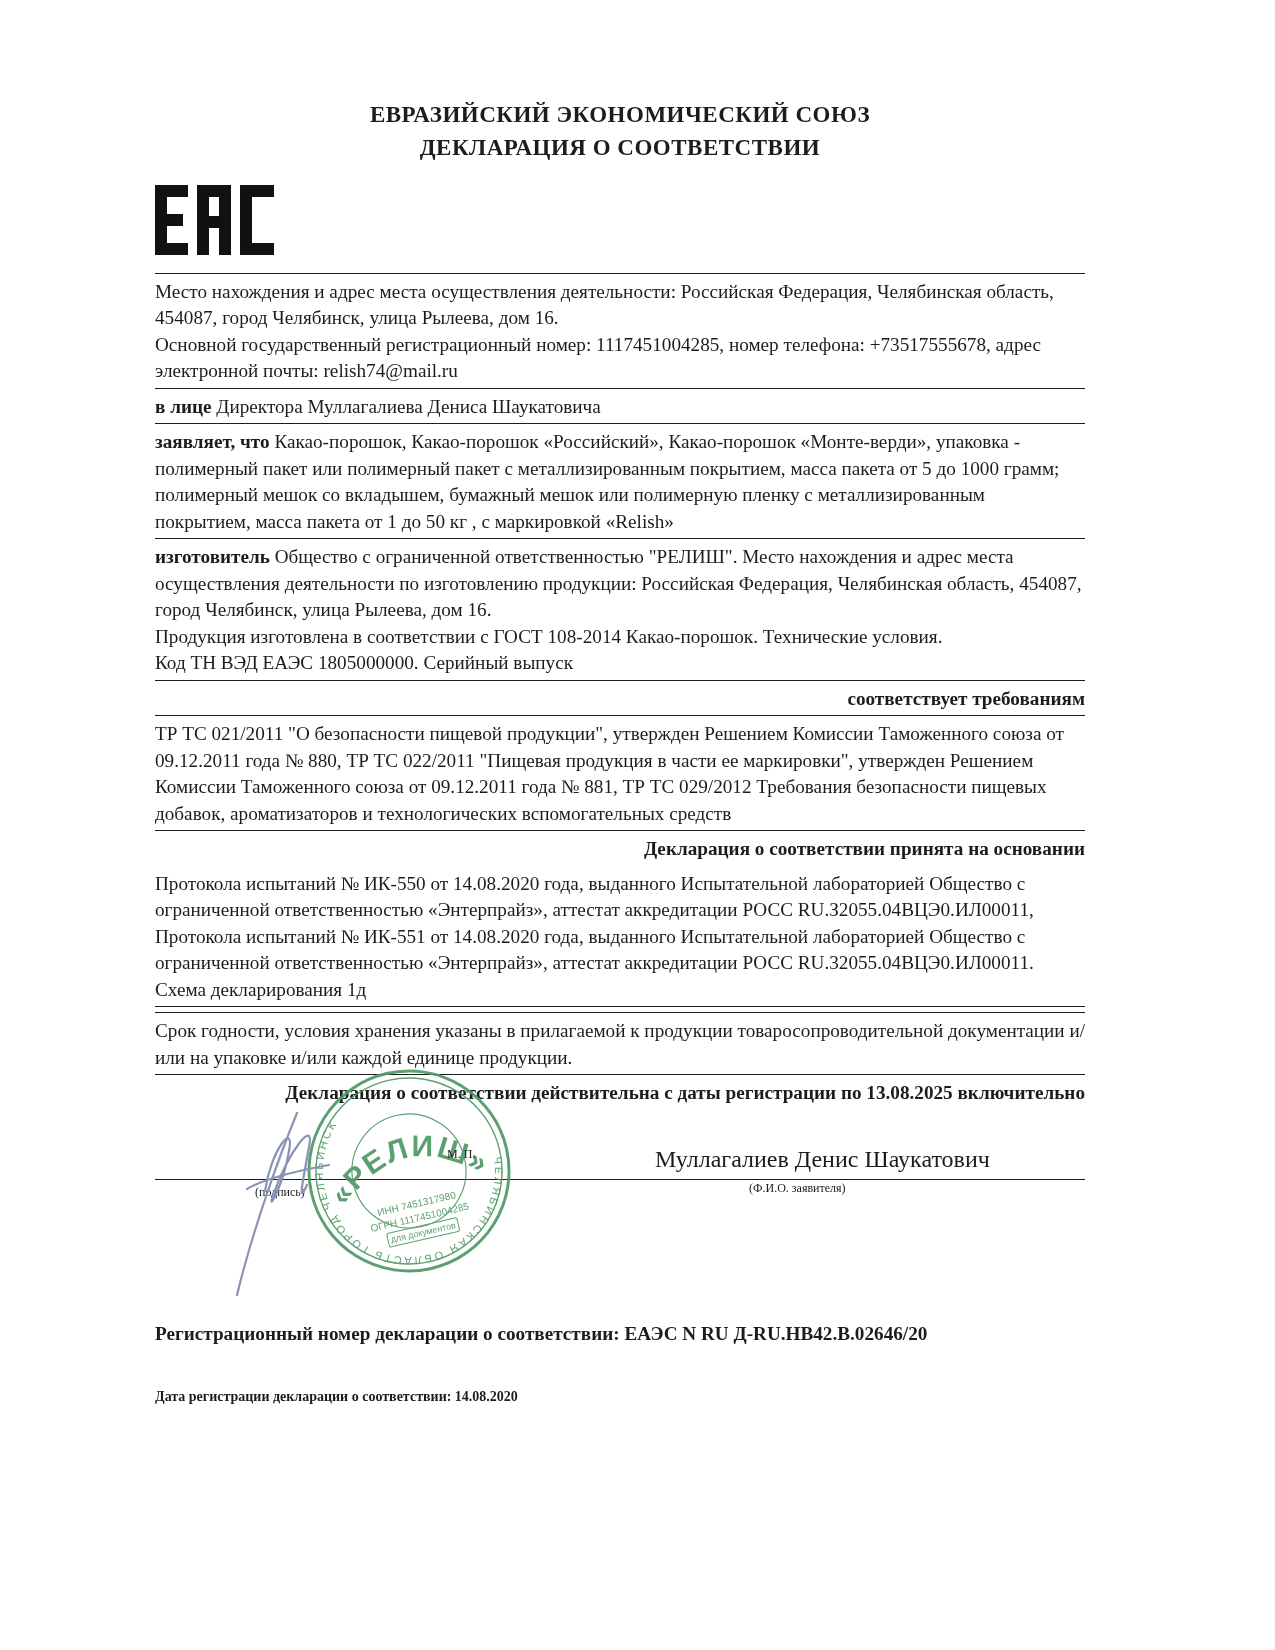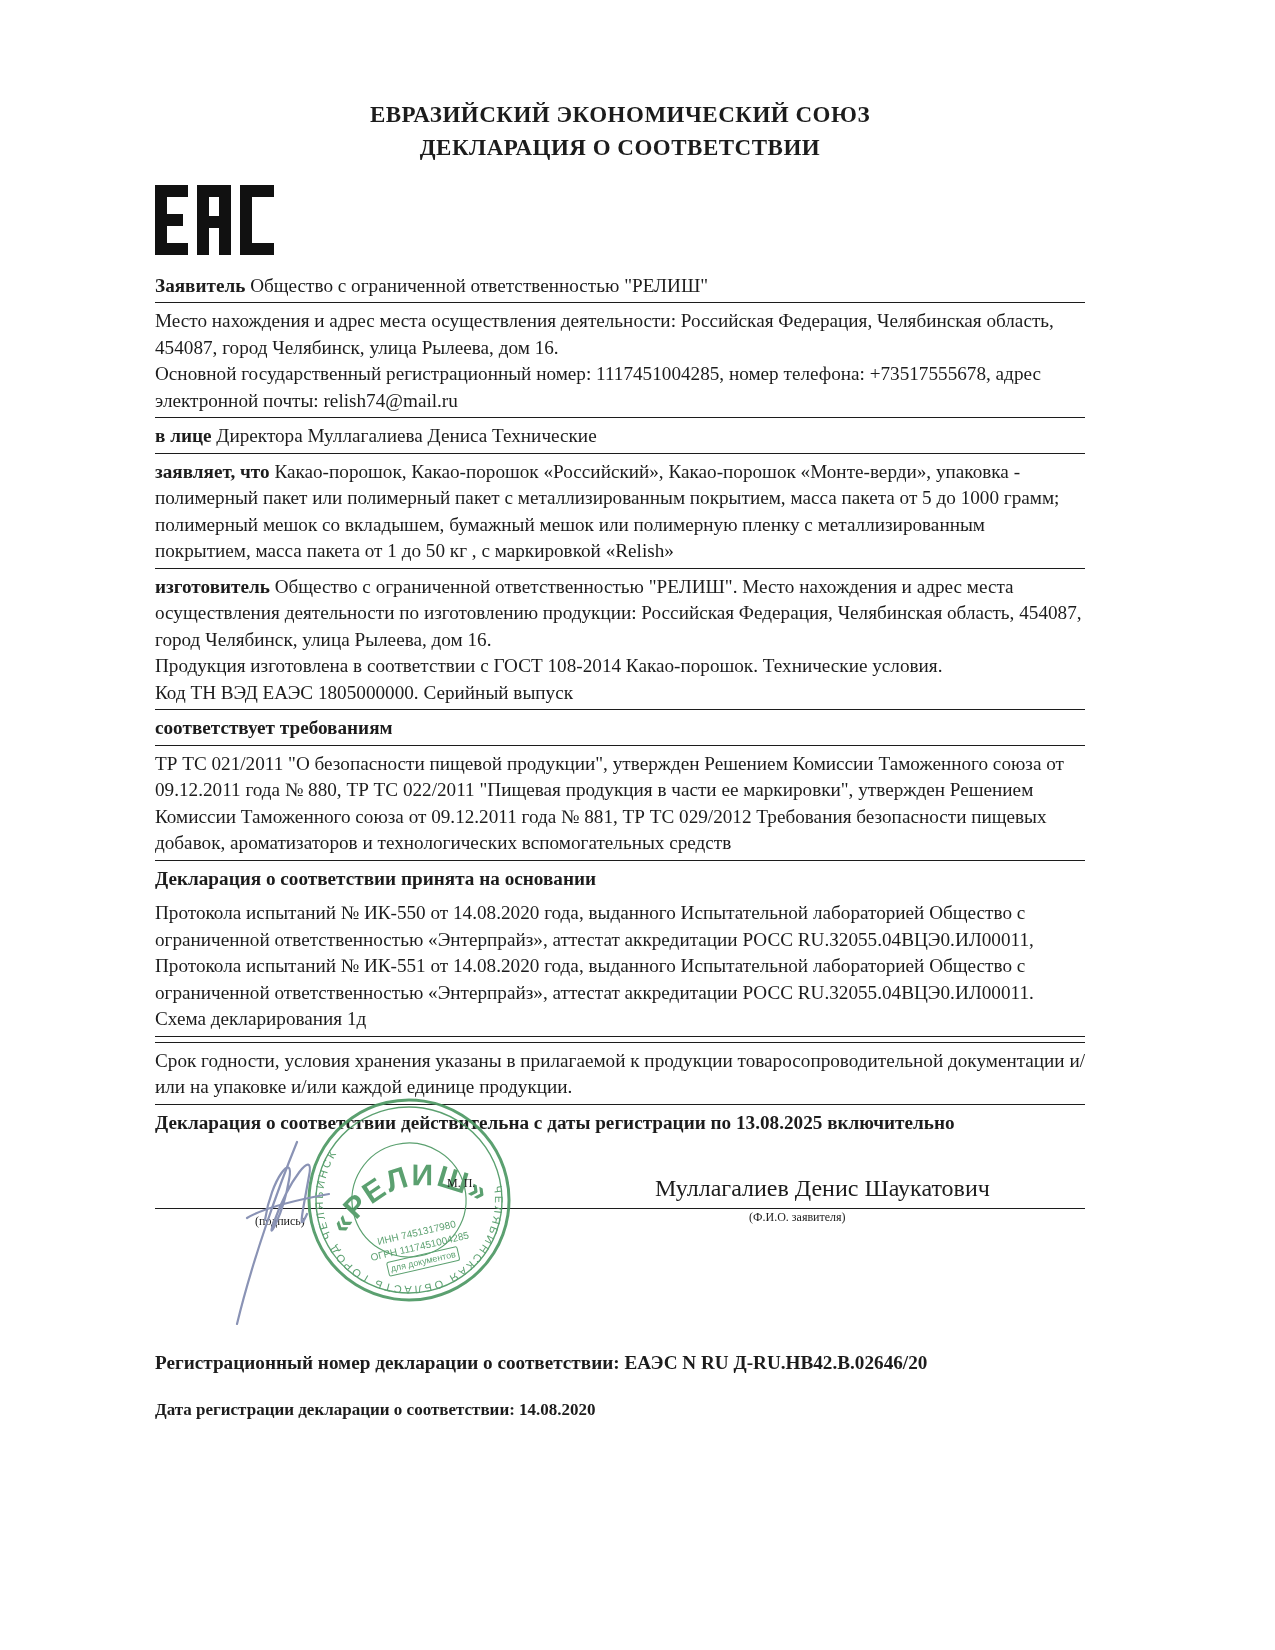--- a/index.html
+++ b/index.html
@@ -12,32 +12,32 @@
     width:1275px;height:1650px;background:#ffffff;
     font-family:"Liberation Serif", serif;color:var(--ink);
     -webkit-font-smoothing:antialiased;
   }
   .page{position:relative;width:930px;padding:98px 112px 0 155px;}
   .title{ text-align:center;font-weight:bold;font-size:23px;line-height:1.45;letter-spacing:.5px;}
   .eac{margin:20px 0 14px 0;height:74px;}
   .para{margin:0 0 2px 0;font-size:19.2px;line-height:1.38;}
   .para b{font-weight:bold;}
   .sep{border:none;border-top:1.6px solid #1c1c1c;margin:3px 0 5px 0;height:0;}
-  .bold-line{font-weight:bold;}
+  .bold-line{font-weight:bold;text-align:right;}
   .small-cap{font-size:12px;}
   .sign-area{position:relative;height:152px;margin-top:6px;}
   .sig-svg{position:absolute;left:52px;top:-14px;z-index:2;}
   .stamp{position:absolute;left:148px;top:-48px;transform:rotate(-13deg);opacity:.92;z-index:1;}
   .mp{position:absolute;left:292px;top:34px;font-size:12px;z-index:3;}
   .fio{position:absolute;left:500px;top:33px;font-size:24px;z-index:3;}
   .sign-line{position:absolute;left:0;right:0;top:66px;border-top:1.6px solid #1c1c1c;}
   .cap-podpis{position:absolute;left:100px;top:72px;}
   .cap-fio{position:absolute;left:594px;top:68px;}
   .reg-num{margin-top:58px;font-size:19.2px;font-weight:bold;}
-  .reg-date{margin-top:26px;font-size:17px;font-weight:bold;}
+  .reg-date{margin-top:44px;font-size:14px;font-weight:bold;}
   svg text{font-family:"Liberation Sans", sans-serif;}
 </style>
 </head>
 <body>
 
 <div class="page">
 
   <div class="title">
     <div>ЕВРАЗИЙСКИЙ ЭКОНОМИЧЕСКИЙ СОЮЗ</div>
     <div>ДЕКЛАРАЦИЯ О СООТВЕТСТВИИ</div>
@@ -57,35 +57,31 @@
         <rect x="64" y="0" width="12" height="70"></rect>
         <rect x="48" y="31" width="22" height="12"></rect>
 
         <rect x="85" y="0" width="12" height="70"></rect>
         <rect x="85" y="0" width="34" height="12"></rect>
         <rect x="85" y="58" width="34" height="12"></rect>
       </g>
     </svg>
   </div>
 
-  <p class="para">
-    <b>Заявитель</b>
-    <span>Общество с ограниченной ответственностью "РЕЛИШ"</span>
-  </p>
   <hr class="sep">
 
   <p class="para">
     <span>Место нахождения и адрес места осуществления деятельности: Российская Федерация, Челябинская область, 454087, город Челябинск, улица Рылеева, дом 16.</span><br>
     <span>Основной государственный регистрационный номер: 1117451004285, номер телефона: +73517555678, адрес электронной почты: relish74@mail.ru</span>
   </p>
   <hr class="sep">
 
   <p class="para">
     <b>в лице</b>
-    <span>Директора  Муллагалиева Дениса Технические</span>
+    <span>Директора  Муллагалиева Дениса Шаукатовича</span>
   </p>
   <hr class="sep">
 
   <p class="para">
     <b>заявляет, что</b>
     <span>Какао-порошок, Какао-порошок «Российский», Какао-порошок «Монте-верди», упаковка - полимерный пакет или полимерный пакет с металлизированным покрытием, масса пакета от 5 до 1000 грамм; полимерный мешок со вкладышем, бумажный мешок или полимерную пленку с металлизированным покрытием, масса пакета от 1 до 50 кг , с маркировкой «Relish»</span>
   </p>
   <hr class="sep">
 
   <p class="para">

